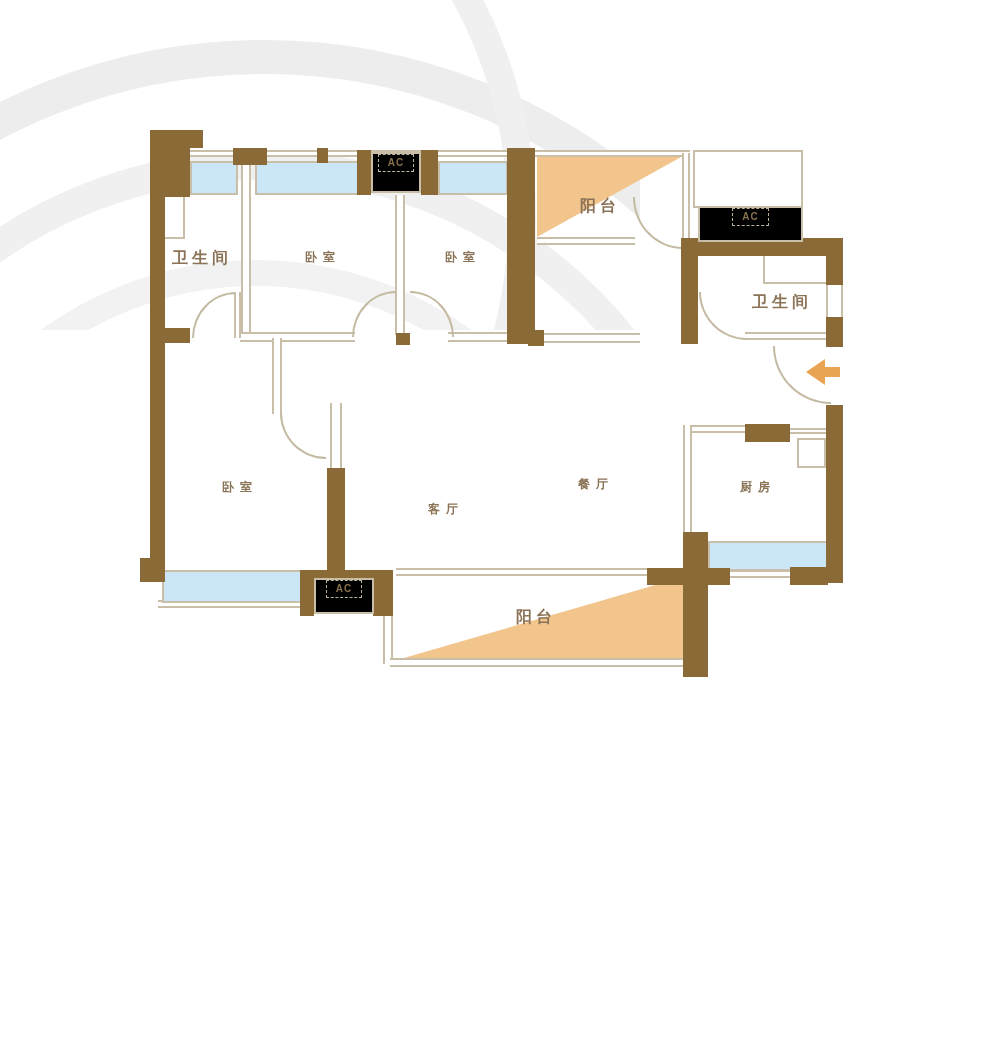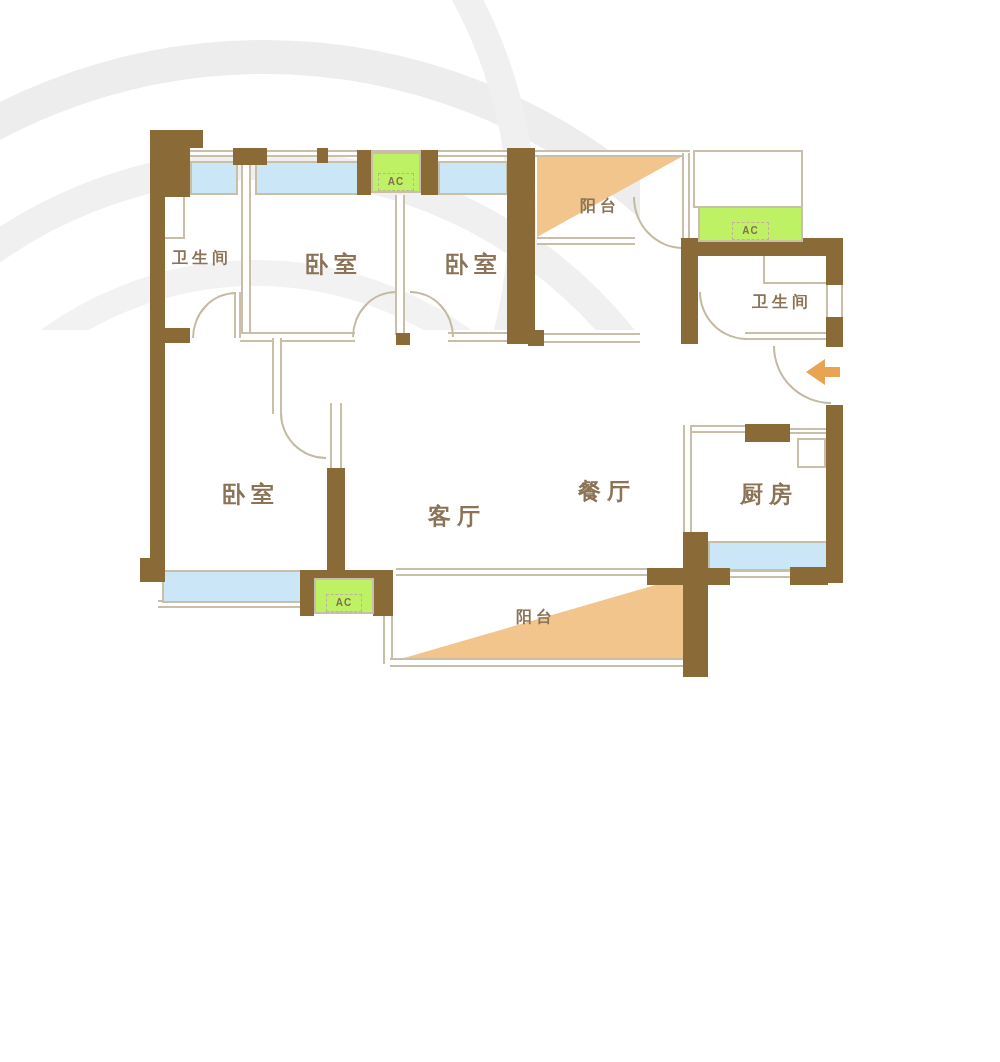--- a/index.html
+++ b/index.html
@@ -11,24 +11,24 @@
   .olh{position:absolute;background:#fff;border-top:2px solid #c9bfa8;border-bottom:2px solid #c9bfa8;box-sizing:border-box;z-index:2;}
   .olv{position:absolute;background:#fff;border-left:2px solid #c9bfa8;border-right:2px solid #c9bfa8;box-sizing:border-box;z-index:2;}
   .olb{position:absolute;background:#fff;border:2px solid #c9bfa8;box-sizing:border-box;z-index:2;}
   
   .win{position:absolute;background:#cbe6f6;border:2px solid #c9bfa8;box-sizing:border-box;z-index:3;}
   
   .half{position:absolute;background:#f2c58d;z-index:1;}
   
   .arc{position:absolute;border:0 solid #c4baa2;box-sizing:border-box;z-index:2;background:transparent;}
   
-  .lbl{position:absolute;color:#8a7356;font-size:23px;font-weight:600;letter-spacing:6px;white-space:nowrap;z-index:6;}
+  .lbl{position:absolute;color:#8a7356;font-size:12px;font-weight:600;letter-spacing:6px;white-space:nowrap;z-index:6;}
   .lbl.small{font-size:16px;letter-spacing:4px;}
   
-  .acb{position:absolute;background:#bef264;border:2px solid #c9bfa8;box-sizing:border-box;display:flex;align-items:flex-end;justify-content:center;z-index:5;}
+  .acb{position:absolute;background:#000000;border:2px solid #c9bfa8;box-sizing:border-box;display:flex;align-items:flex-start;justify-content:center;z-index:5;}
   .acd{border:1px dashed #bfb49a;color:#86704e;font-size:10px;font-weight:700;letter-spacing:1px;padding:3px 9px;line-height:1;}
   
   #wm{position:absolute;left:0;top:0;width:640px;height:330px;overflow:hidden;z-index:0;}
   .ring{position:absolute;border-radius:50%;background:transparent;}
   
   #arrow{position:absolute;left:806px;top:358px;width:40px;height:28px;z-index:6;}
   #arrow .head{position:absolute;left:0;top:1px;width:0;height:0;border-top:13px solid transparent;border-bottom:13px solid transparent;border-right:19px solid #e8a452;}
   #arrow .tail{position:absolute;left:18px;top:9px;width:16px;height:10px;background:#e8a452;}
   
   #legend{position:absolute;left:718px;top:920px;z-index:6;}

